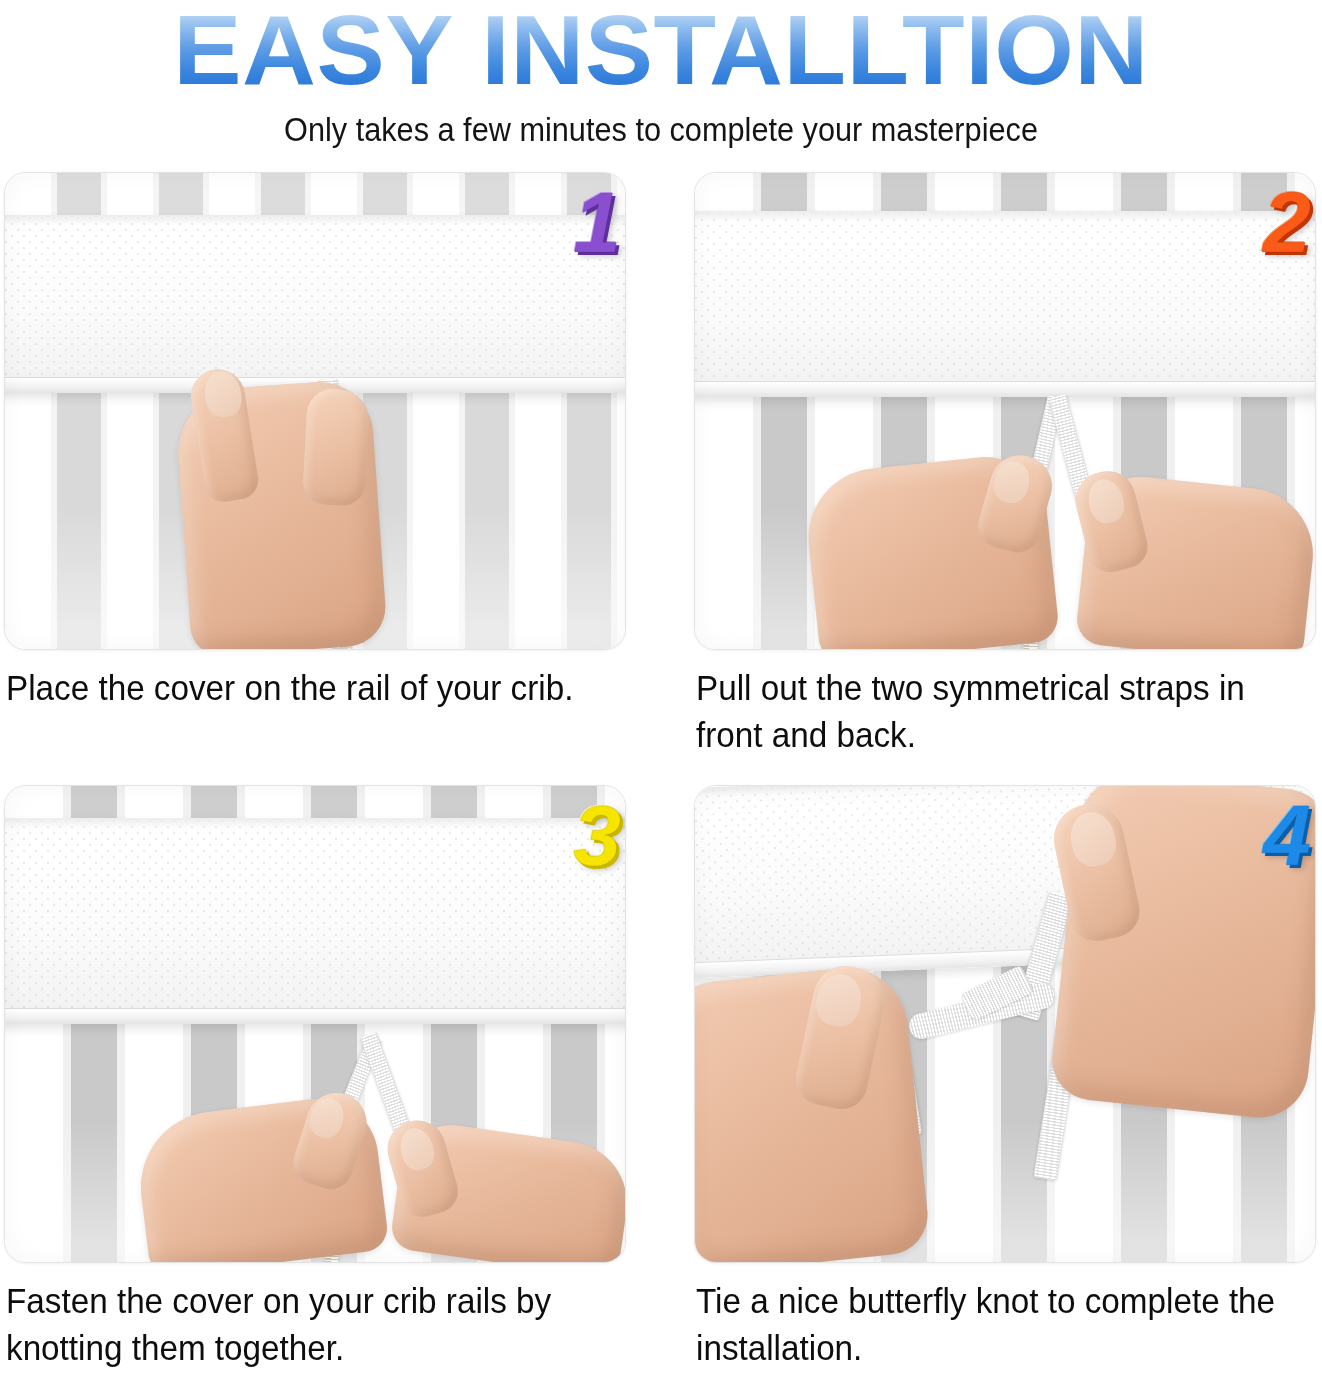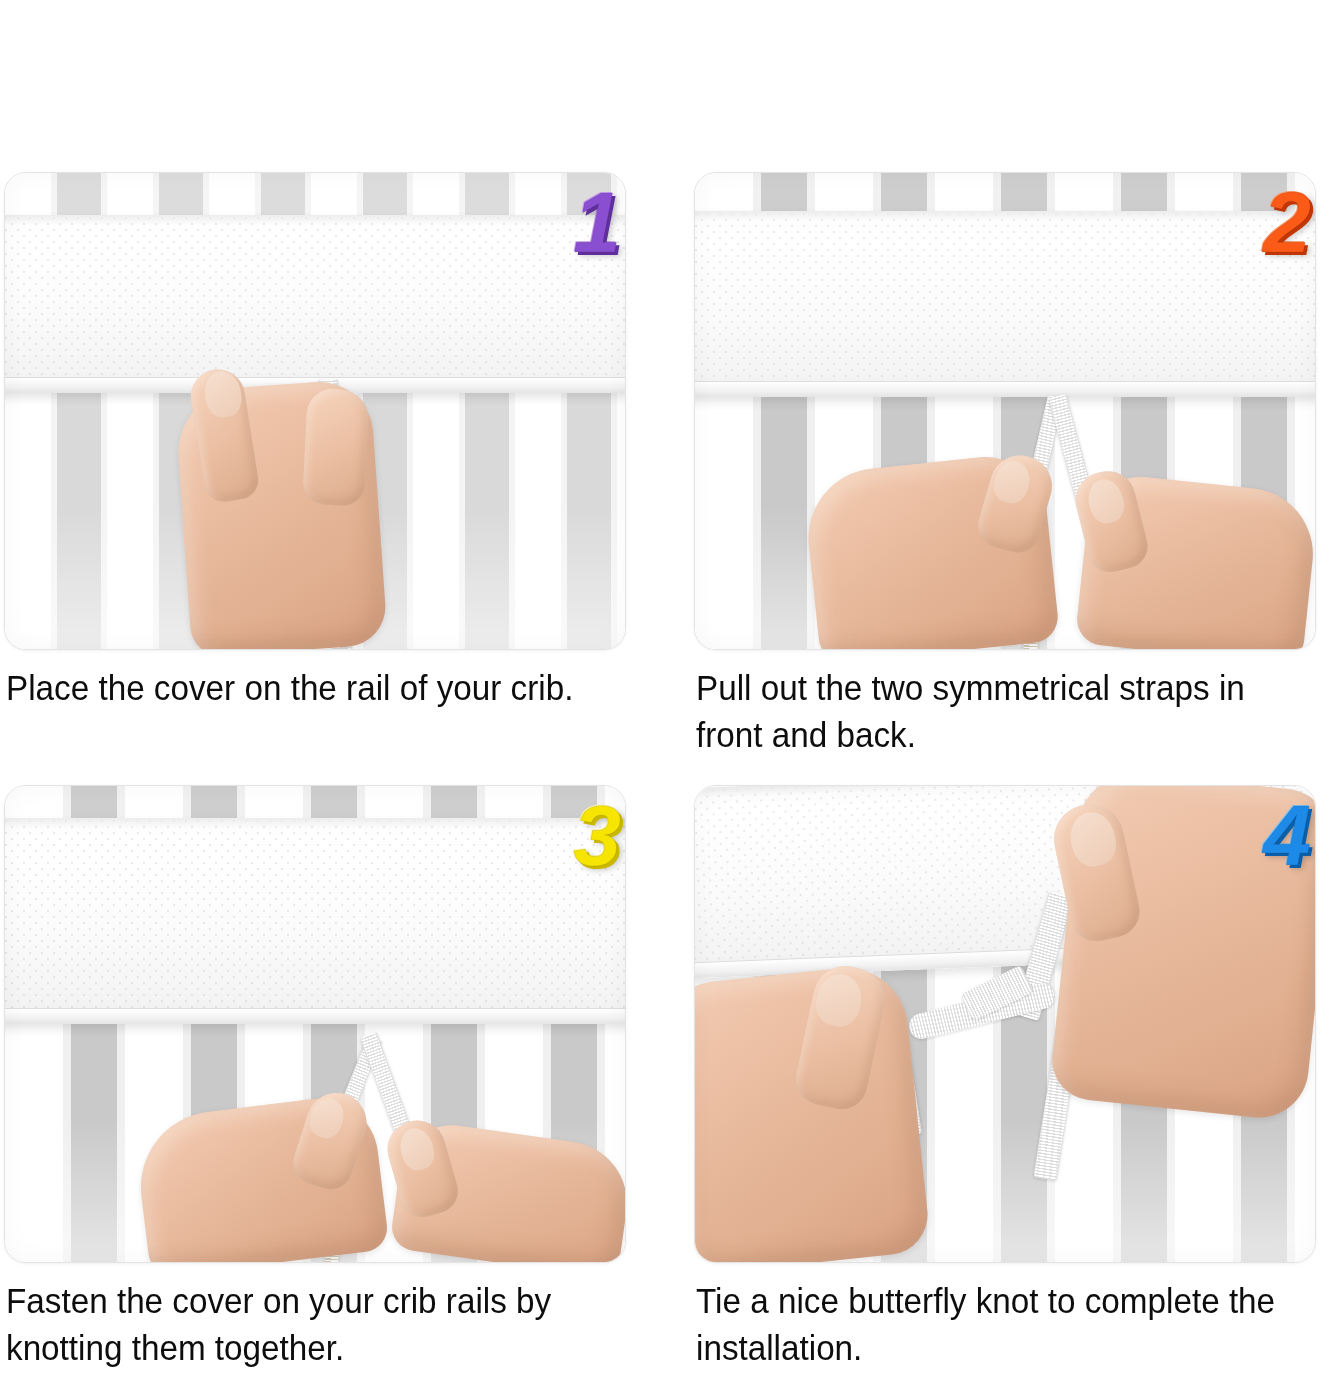--- a/index.html
+++ b/index.html
@@ -254,20 +254,24 @@
     pointer-events: none;
     box-shadow: inset 0 0 26px rgba(0,0,0,0.035);
     border-radius: 22px;
   }
 </style>
 </head>
 <body>
 
 <div class="page">
 
+  <div class="header">
+    <div class="title">EASY INSTALLTION</div>
+    <div class="subtitle">Only takes a few minutes to complete your masterpiece</div>
+  </div>
 
   <div class="steps">
 
     <div class="step col-l row-t">
       <div class="photo">
         <div class="slats"></div>
         <div class="slats-fade"></div>
 
         <div class="rail r1">
           <div class="mesh"></div>

